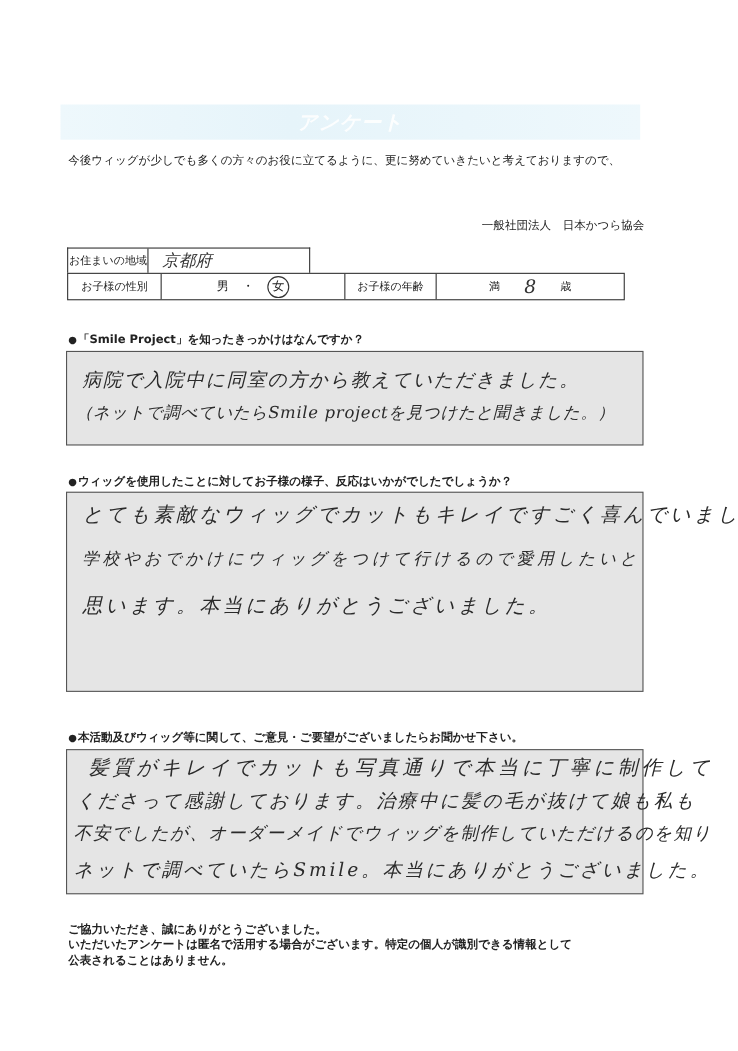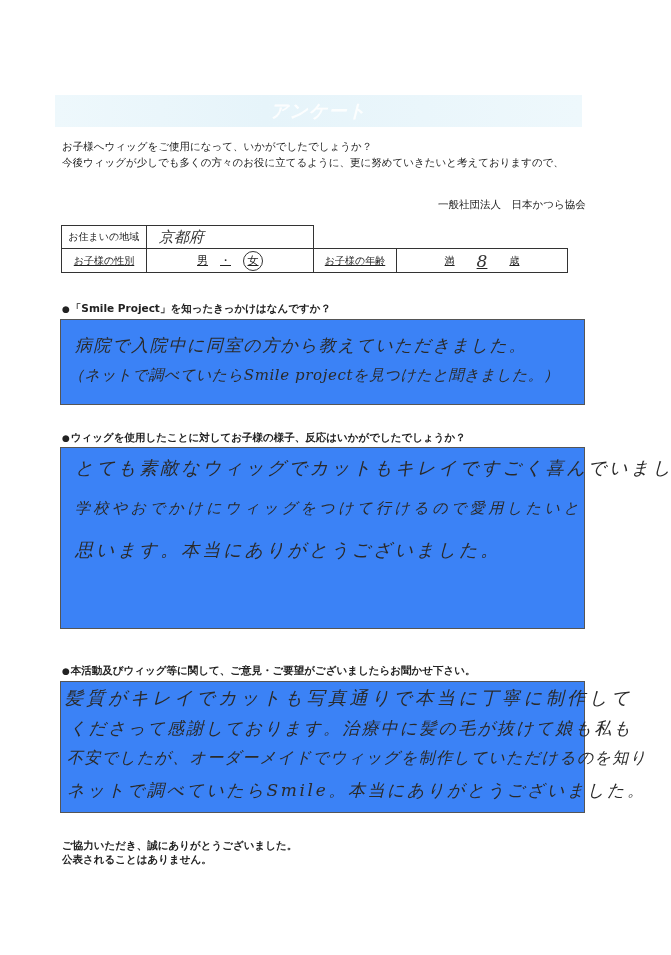--- a/index.html
+++ b/index.html
@@ -20,27 +20,27 @@
     }
     .intro {
       left: 62px; top: 138px; font-size: 10.5px; line-height: 16px; color: #222;
     }
     .intro div { white-space: nowrap; }
     .org {
       left: 438px; top: 198px; font-size: 10.5px; white-space: nowrap;
     }
     
     .tbl-row1 {
-      left: 61px; top: 225px; width: 253px; height: 23px;
+      left: 61px; top: 225px; width: 221px; height: 23px;
       border: 1px solid #333; border-bottom: none; display: flex;
       box-sizing: border-box;
     }
     .tbl-row2 {
       left: 61px; top: 248px; width: 507px; height: 25px;
-      border: 1px solid #333; display: flex; box-sizing: border-box; text-decoration: underline;
+      border: 1px solid #333; display: flex; box-sizing: border-box;
     }
     .cell { box-sizing: border-box; display: flex; align-items: center; font-size: 10px; }
     .cell.label { justify-content: center; border-right: 1px solid #333; }
     .c1 { width: 85px; }
     .c2 { width: 167px; border-right: 1px solid #333; }
     .c2a { width: 167px; padding-left: 12px; }
     .c3 { width: 83px; }
     .c4 { flex: 1; justify-content: center; }
     .hand {
       font-family: "DejaVu Serif", "Liberation Serif", serif;
@@ -53,42 +53,41 @@
       border-radius: 50%; align-items: center; justify-content: center;
       font-size: 11px;
     }
     .age-num { font-size: 17px; margin: 0 22px; }
 
     .qlabel {
       font-size: 10.5px; font-weight: bold; white-space: nowrap; color: #222;
     }
     .qlabel .bullet { font-size: 9px; margin-right: 1px; }
     .answer-box {
-      border: 1.5px solid #555; box-sizing: border-box; background: #3b82f6;
+      border: 1.5px solid #555; box-sizing: border-box; background: #e5e5e5;
     }
     .answer-box .line {
       font-family: "DejaVu Serif", "Liberation Serif", serif;
       font-style: italic; color: #2a2a2a; white-space: nowrap;
       font-size: 17px; letter-spacing: 1.6px;
     }
     .footer {
       left: 62px; top: 838px; font-size: 10.5px; line-height: 14px; font-weight: bold;
       color: #222;
     }
     .footer div { white-space: nowrap; }
   </style>
 </head>
 <body>
 
 <div class="abs banner">
   <span class="banner-title">アンケート</span>
 </div>
 
 <div class="abs intro">
-  <div>お子様へウィッグをご使用になって、いかがでしたでしょうか？</div>
   <div>今後ウィッグが少しでも多くの方々のお役に立てるように、更に努めていきたいと考えておりますので、</div>
 </div>
 
 <div class="abs org">一般社団法人　日本かつら協会</div>
 
 <div class="abs tbl-row1">
   <div class="cell label c1">お住まいの地域</div>
   <div class="cell c2a hand region-value">京都府</div>
 </div>
 <div class="abs tbl-row2">
@@ -120,22 +119,23 @@
 <div class="abs answer-box" style="left:60px; top:447px; width:525px; height:182px;">
   <div class="abs line" style="left:14px; top:8px; font-size:18px; letter-spacing:3px;">とても素敵なウィッグでカットもキレイですごく喜んでいました。</div>
   <div class="abs line" style="left:14px; top:51px; font-size:15px; letter-spacing:3.5px;">学校やおでかけにウィッグをつけて行けるので愛用したいと</div>
   <div class="abs line" style="left:14px; top:90px; font-size:18px; letter-spacing:3px;text-align:right;">思います。本当にありがとうございました。</div>
 </div>
 
 <div class="abs qlabel" style="left:62px; top:664px;">
   <span class="bullet">●</span><span>本活動及びウィッグ等に関して、ご意見・ご要望がございましたらお聞かせ下さい。</span>
 </div>
 <div class="abs answer-box" style="left:60px; top:681px; width:525px; height:132px;">
-  <div class="abs line" style="left:4px; top:4px; font-size:18px; letter-spacing:3.6px;">髪質がキレイでカットも写真通りで本当に丁寧に制作して</div>
+  <div class="abs line" style="left:20px; top:4px; font-size:18px; letter-spacing:3.6px;">髪質がキレイでカットも写真通りで本当に丁寧に制作して</div>
   <div class="abs line" style="left:8px; top:35px; font-size:17px; letter-spacing:2.2px;">くださって感謝しております。治療中に髪の毛が抜けて娘も私も</div>
   <div class="abs line" style="left:6px; top:66px; font-size:16px; letter-spacing:1.3px;">不安でしたが、オーダーメイドでウィッグを制作していただけるのを知り</div>
   <div class="abs line" style="left:6px; top:97px; font-size:17px; letter-spacing:2.6px;">ネットで調べていたらSmile。本当にありがとうございました。</div>
 </div>
 
 <div class="abs footer">
   <div>ご協力いただき、誠にありがとうございました。</div>
+  <div>いただいたアンケートは匿名で活用する場合がございます。特定の個人が識別できる情報として</div>
   <div>公表されることはありません。</div>
 </div>
 
 </body></html>

